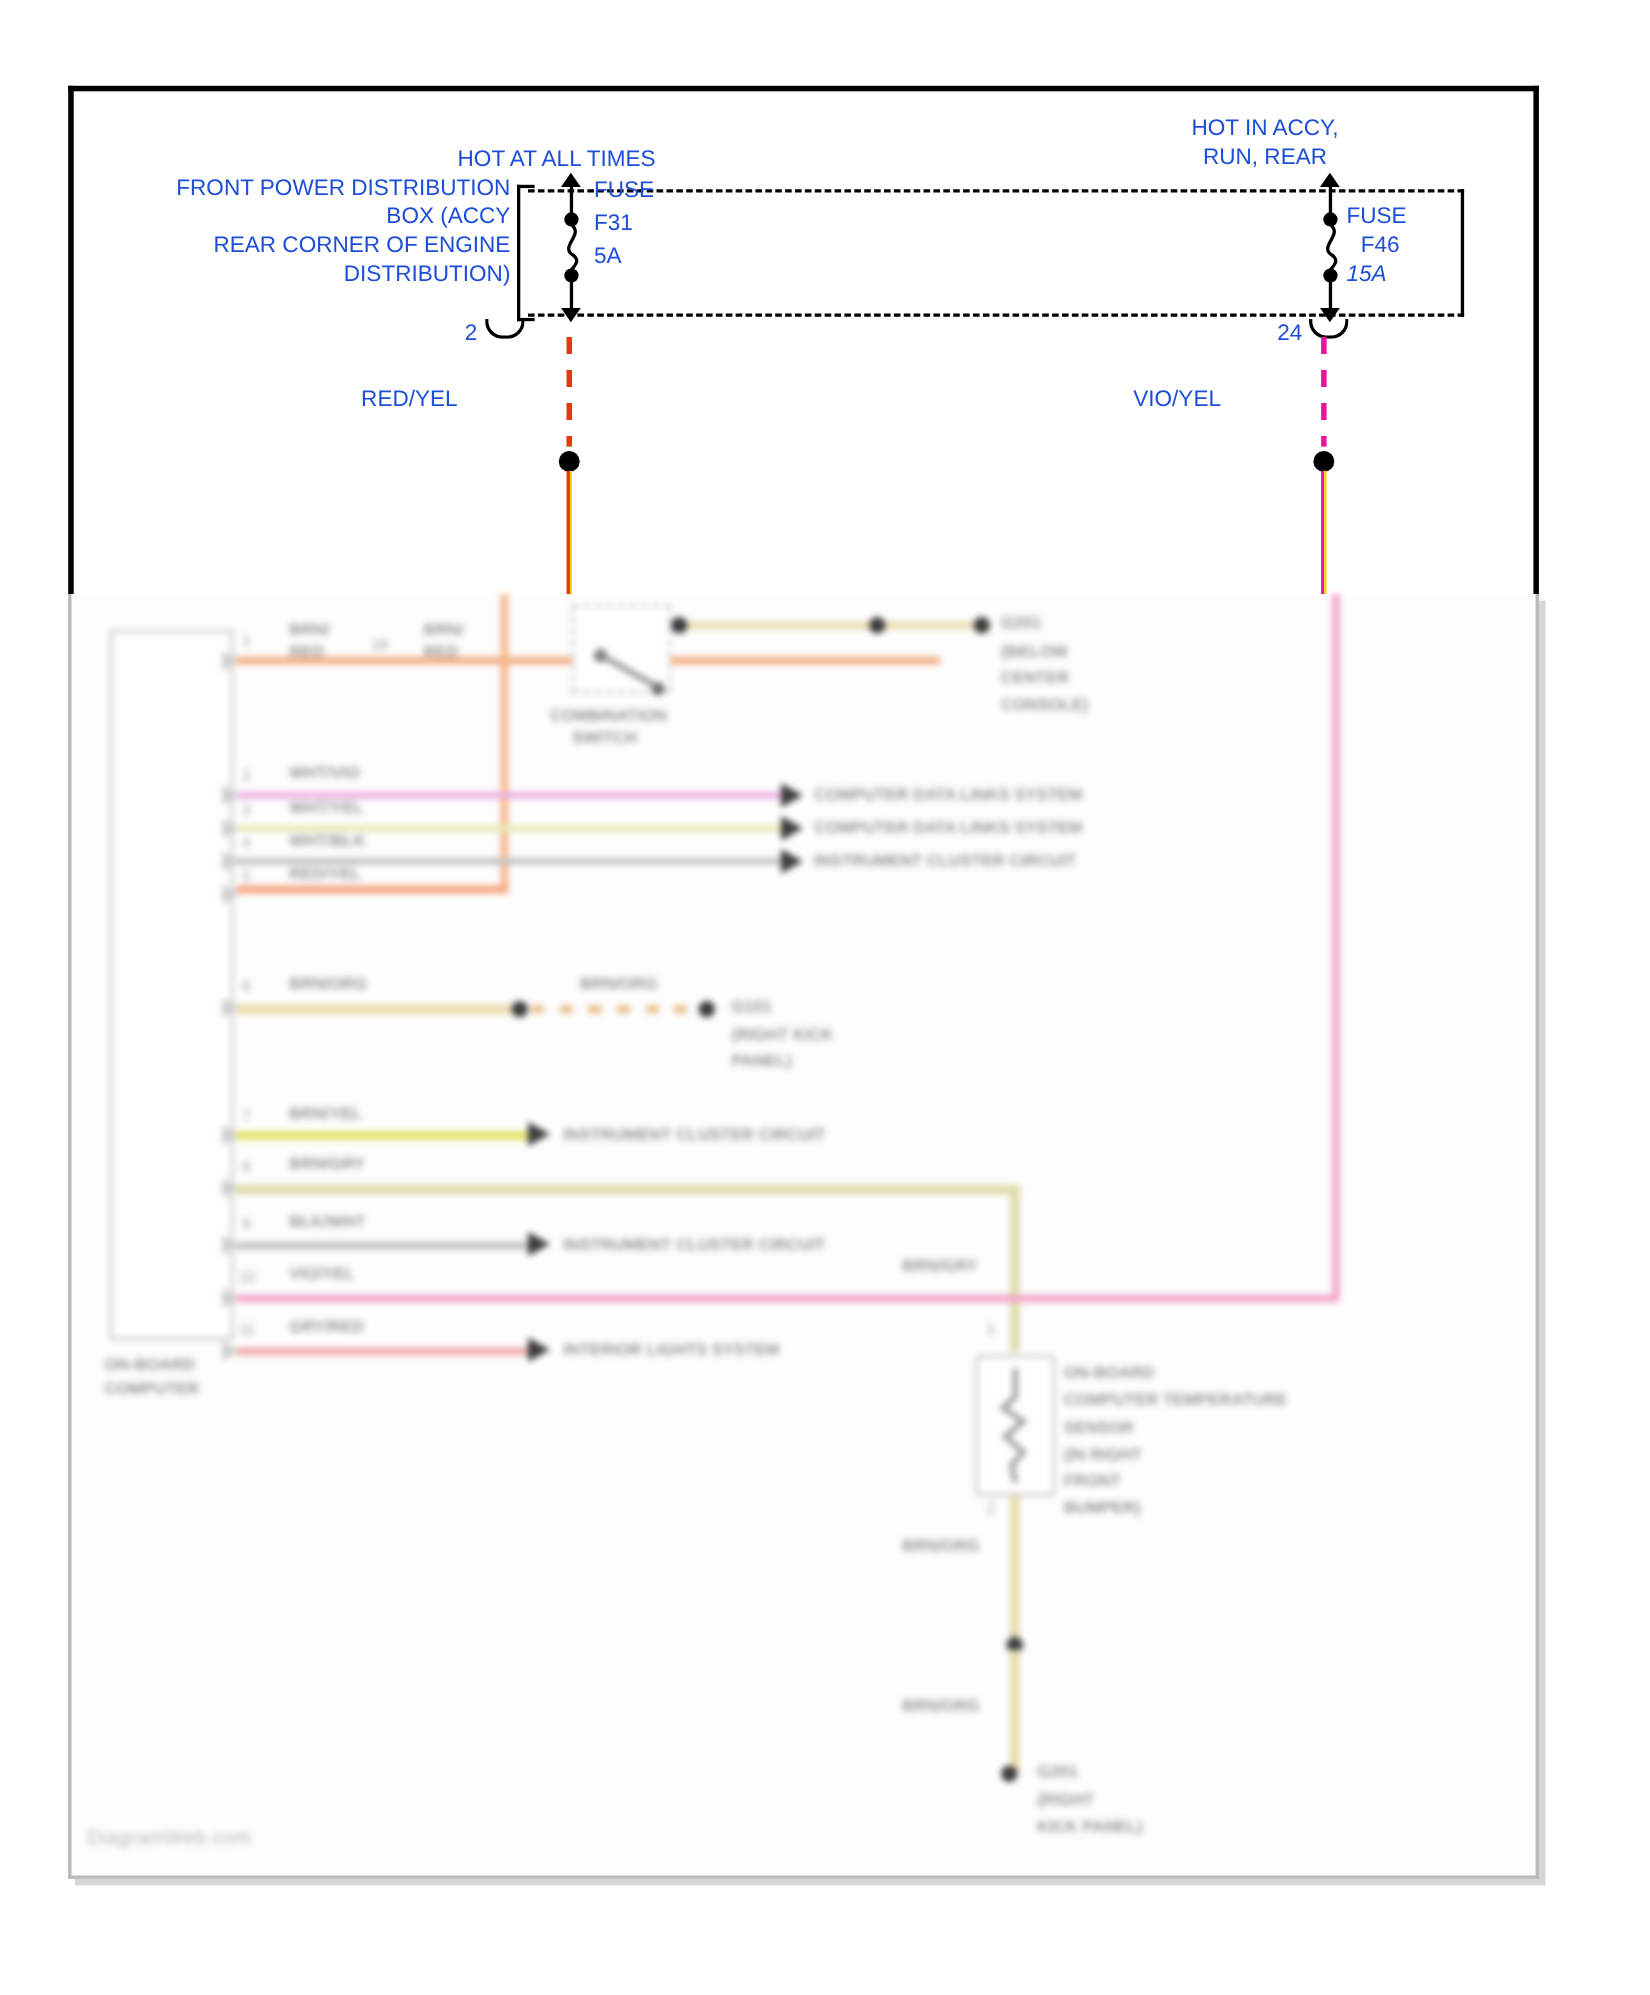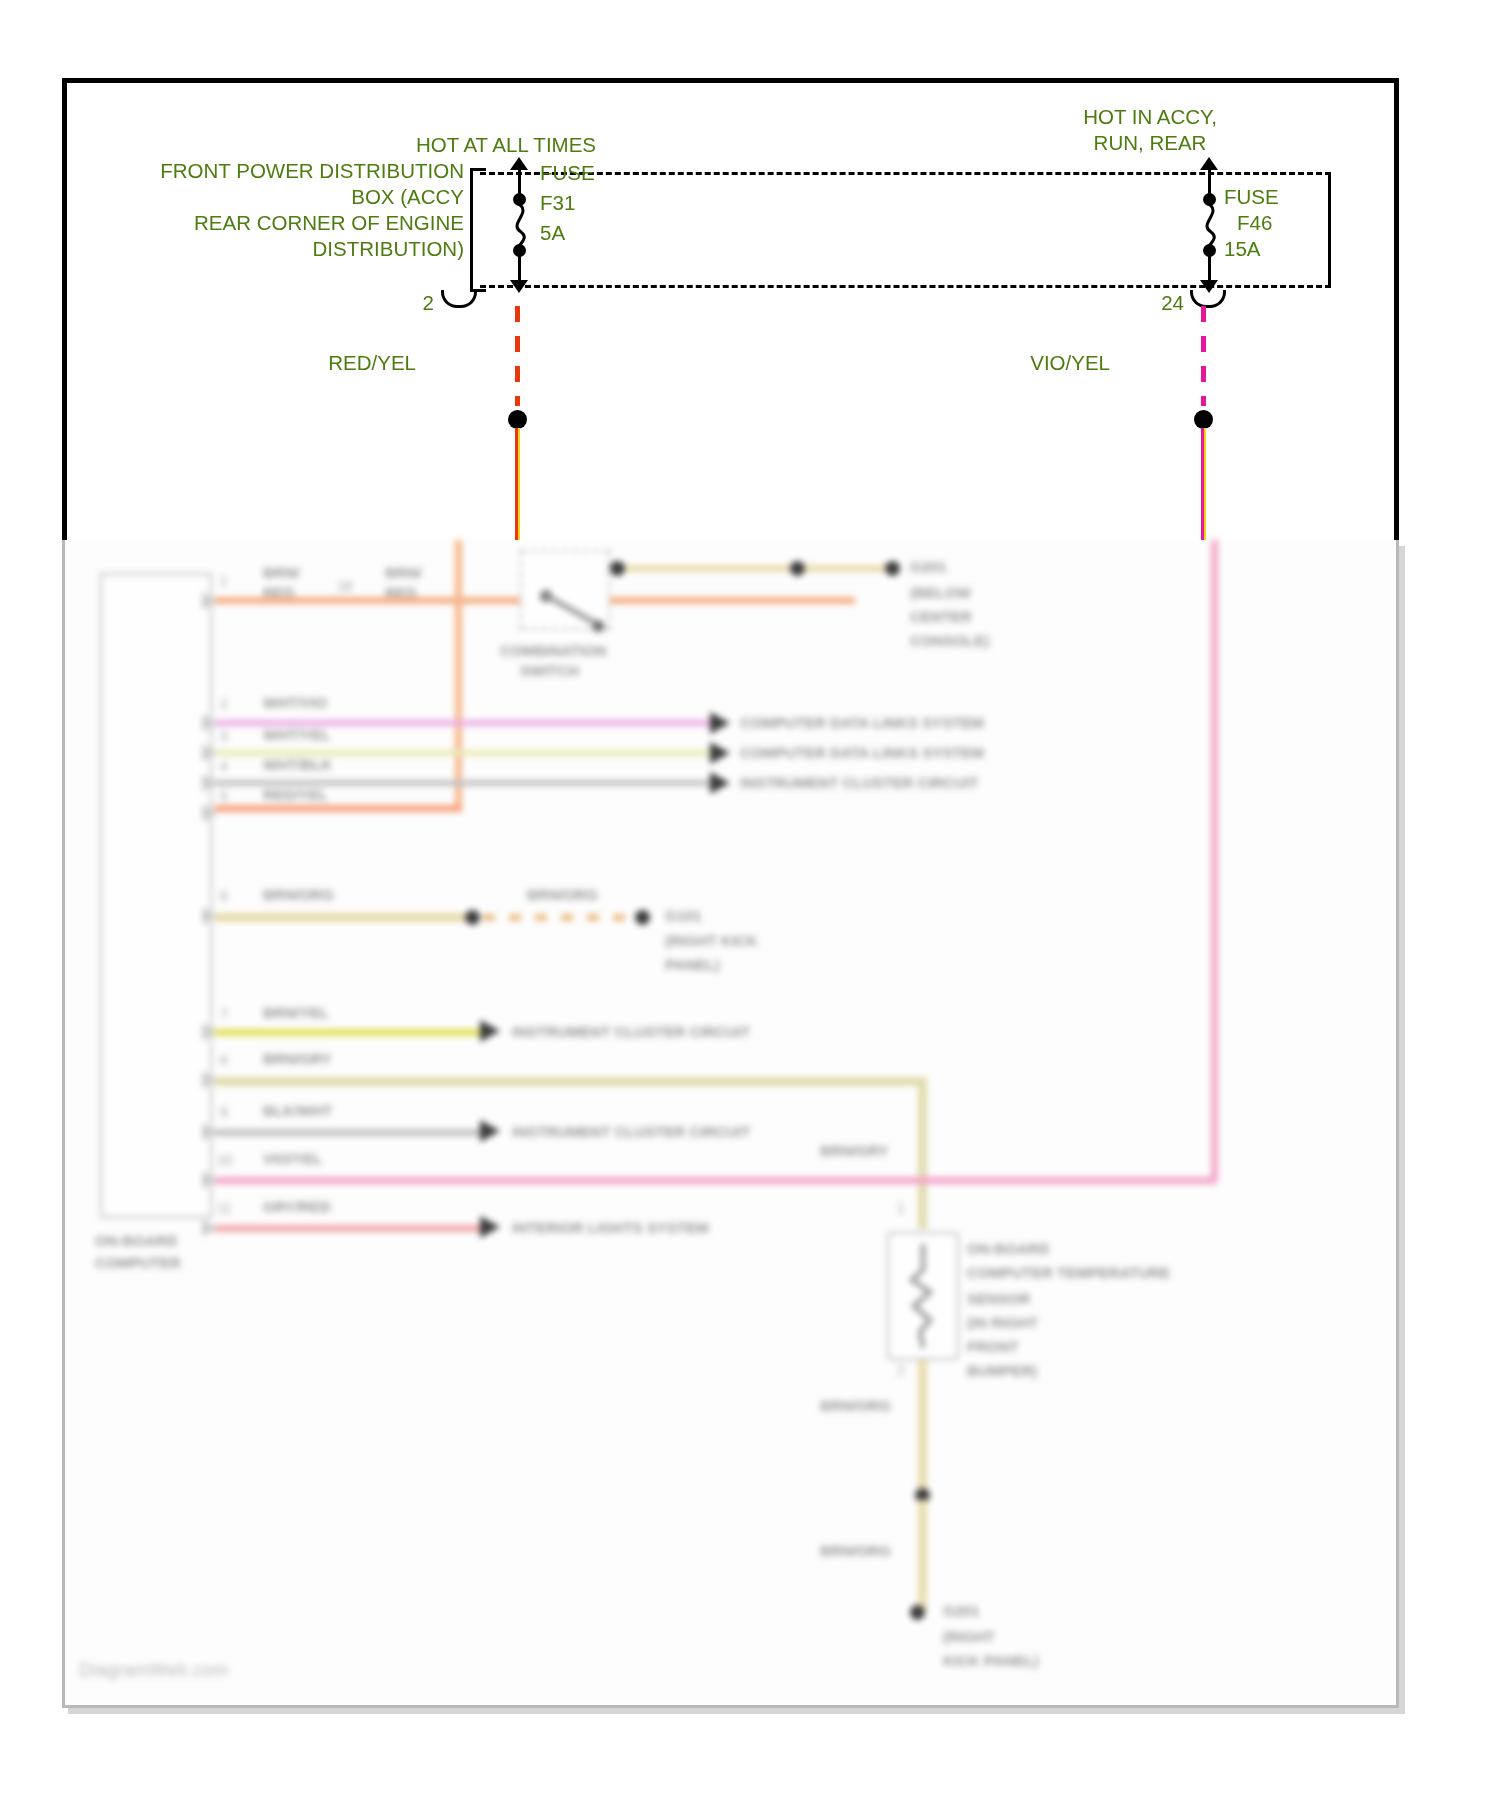--- a/index.html
+++ b/index.html
@@ -22,21 +22,21 @@
            box-sizing:border-box;
            border-top:3px dashed #000;border-bottom:3px dashed #000;background:transparent;}
   .fusebox-right-edge{position:absolute;left:1328px;top:172px;width:3px;height:116px;background:#000;}
 
   
   .brk{position:absolute;}
   .brk .v{position:absolute;left:0;top:0;width:3px;height:100%;background:#000;}
   .brk .h{position:absolute;left:0;width:16px;height:3px;background:#000;}
 
   
-  .lbl{position:absolute;color:#4d7c0f;font-size:20.5px;line-height:26px;white-space:pre;}
+  .lbl{position:absolute;color:#1d4ed8;font-size:20.5px;line-height:26px;white-space:pre;}
   .lbl.r{text-align:right;}
   .lbl.c{text-align:center;}
 
   
   .fusecol{position:absolute;width:40px;}
   .arrow-up, .arrow-dn{position:absolute;left:18px;width:3px;background:#000;}
   .ahead{position:absolute;width:0;height:0;border-left:9px solid transparent;
          border-right:9px solid transparent;}
   .dot{position:absolute;width:13px;height:13px;border-radius:50%;background:#000;}
   .squig{position:absolute;}
@@ -115,21 +115,21 @@
       <path d="M11 0 C 24 9, 0 20, 13 28 C 20 33, 14 38, 11 42" stroke="#000" stroke-width="3" fill="none"></path>
     </svg>
     <div class="dot" style="left:13px;top:84px;"></div>
     <div class="arrow-up" style="top:95px;height:28px;"></div>
     <div class="ahead" style="left:10px;top:120px;border-top:13px solid #000;"></div>
   </div>
   <div class="cup" style="left:1190px;top:290px;"></div>
 
   <div class="lbl" style="left:1224px;top:184px;">FUSE</div>
   <div class="lbl" style="left:1237px;top:210px;">F46</div>
-  <div class="lbl" style="left:1224px;top:236px;">15A</div>
+  <div class="lbl" style="left:1224px;top:236px;font-style:italic;">15A</div>
   <div class="lbl r" style="left:1140px;top:290px;width:44px;">24</div>
   <div class="lbl r" style="left:930px;top:350px;width:180px;">VIO/YEL</div>
 
   <div class="vwire" style="left:1201px;top:306px;height:100px;background:repeating-linear-gradient(to bottom,#e5179c 0 16px,transparent 16px 30px);"></div>
   <div class="bdot" style="left:1194px;top:410px;width:19px;height:19px;background:#000;"></div>
   <div class="vwire" style="left:1201px;top:428px;height:120px;background:linear-gradient(to right,#e5179c 0 60%, #f7d417 60% 100%);"></div>
 
   <div class="grey-panel">
     <div class="blurwrap">
 

